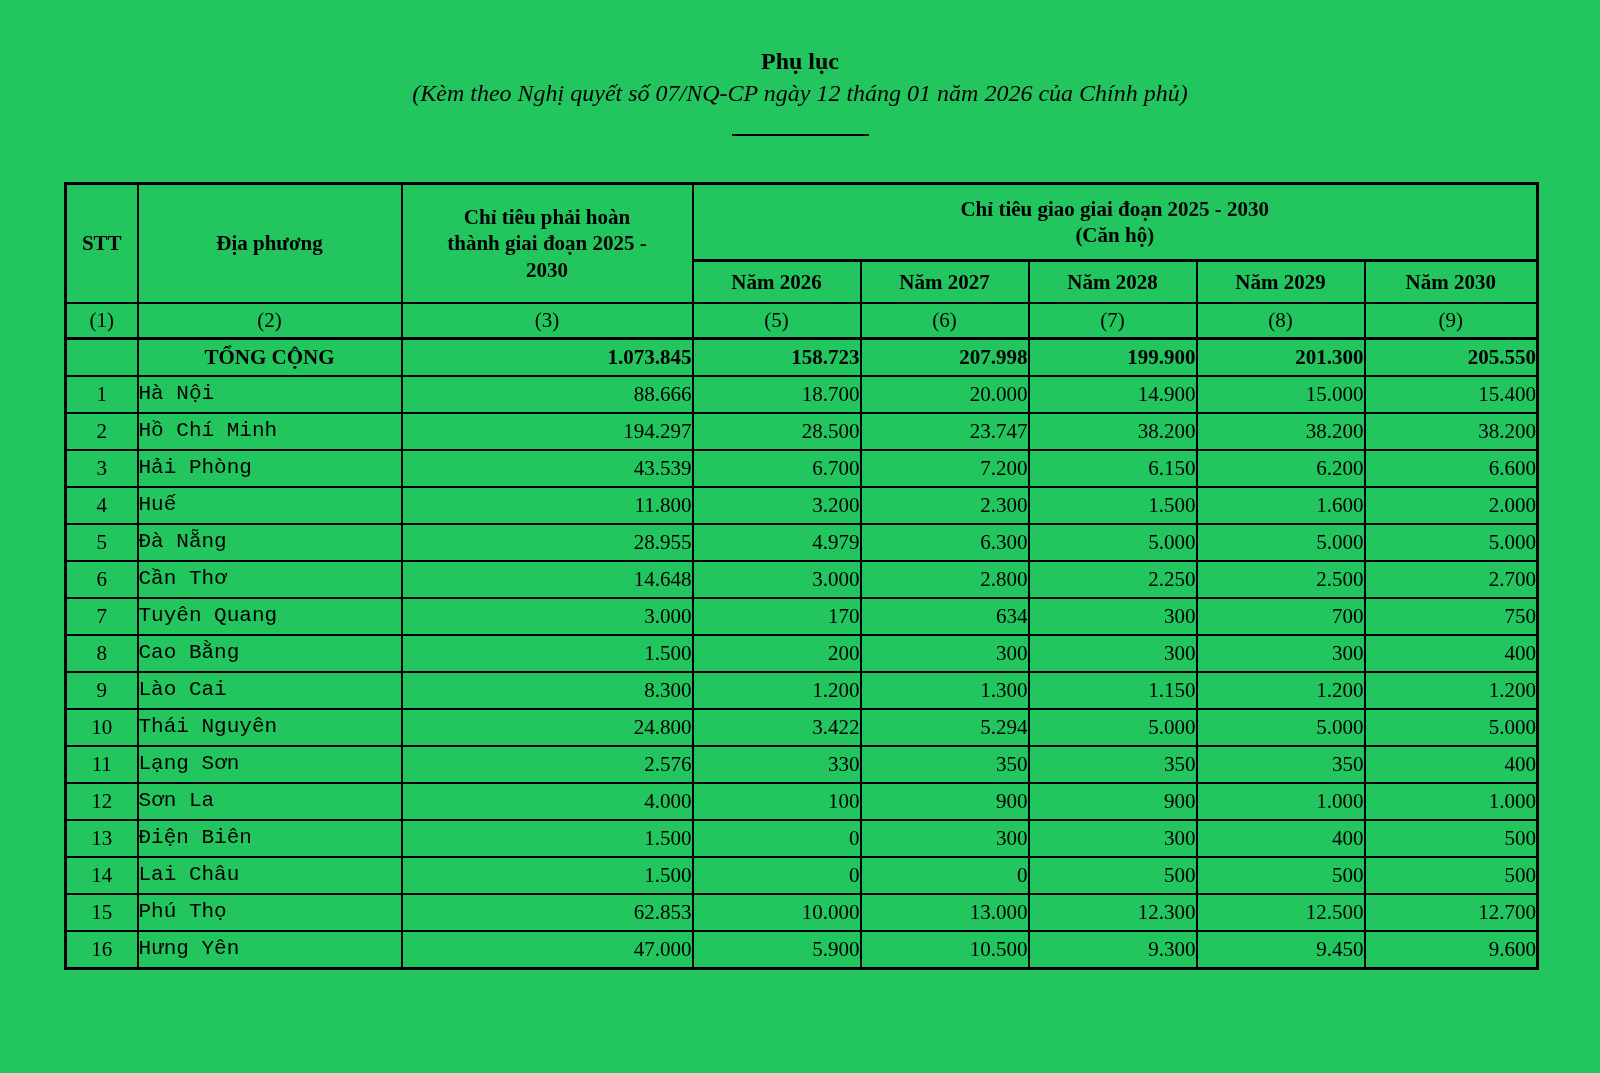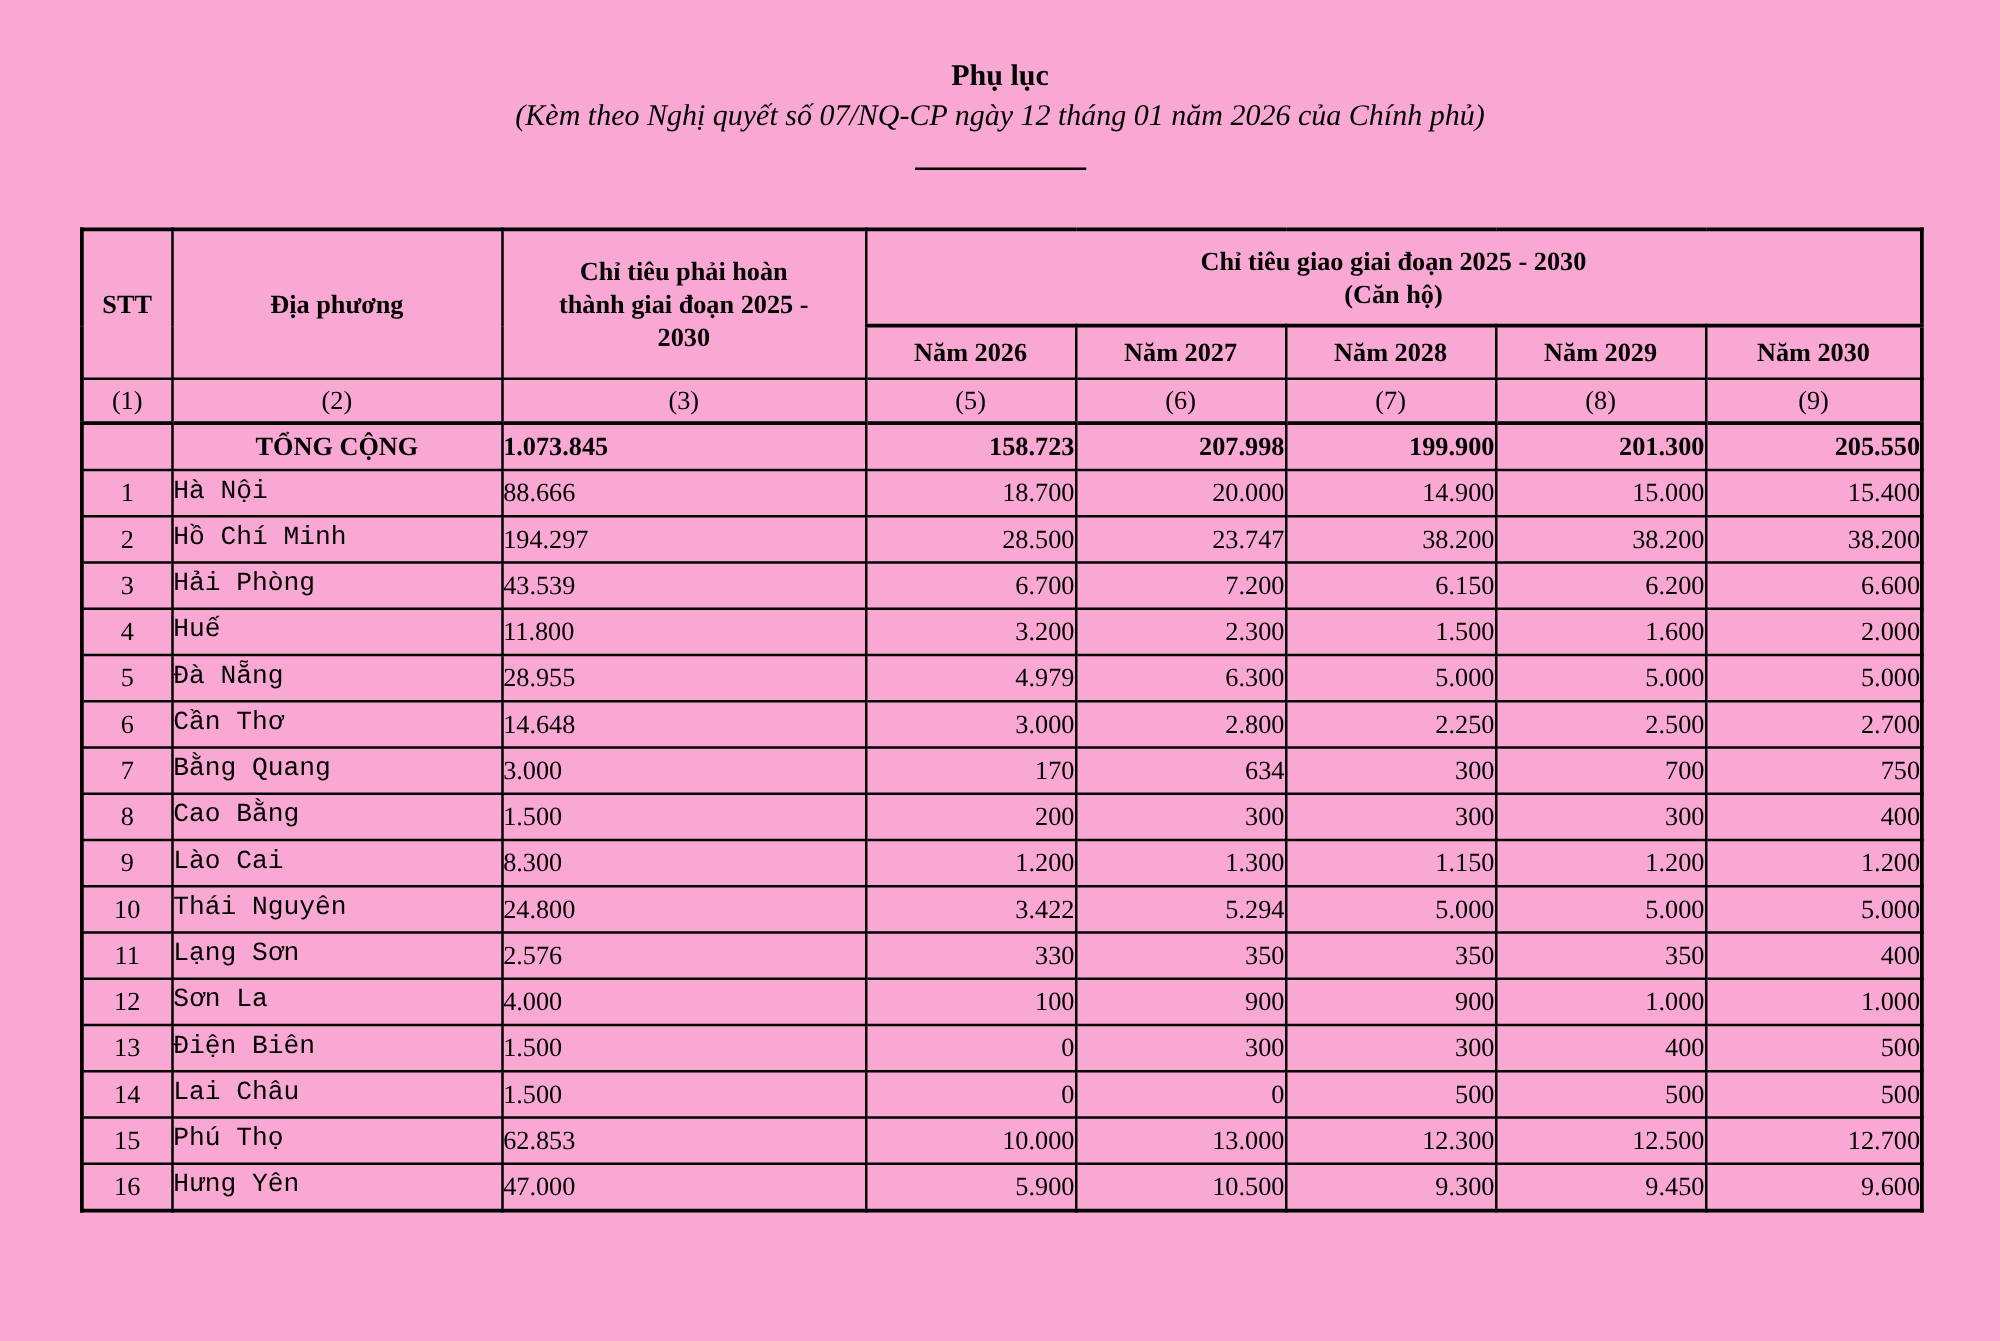--- a/index.html
+++ b/index.html
@@ -6,21 +6,21 @@
     margin: 0;
     padding: 0;
     background: #ffffff;
     color: #000000;
     font-family: "Liberation Serif", "DejaVu Serif", serif;
   }
   .page {
     position: relative;
     width: 1600px;
     height: 1073px;
-    background: #f9a8d4;
+    background: #22c55e;
     overflow: hidden;
   }
   .content {
     width: 1472px;
     margin-left: 64px;
   }
   .doc-header {
     text-align: center;
     padding-top: 46px;
   }
@@ -74,21 +74,21 @@
     text-align: center;
     border-bottom-width: 3px !important;
   }
   .total-row td {
     height: 35px;
     font-weight: bold;
   }
   tbody.data tr td { height: 35px; }
   .c-stt    { text-align: center; }
   .c-loc    { text-align: left; padding-left: 14px; font-family: Liberation Mono, monospace; }
-  .c-target { text-align: left; }
+  .c-target { text-align: right; }
   .c-num    { text-align: right; padding-right: 9px; }
 </style>
 </head>
 <body>
 
 <div class="page">
   <div class="content">
 
     <div class="doc-header">
       <div class="appendix-label">Phụ lục</div>
@@ -201,21 +201,21 @@
             <td class="c-loc">Cần Thơ</td>
             <td class="c-target">14.648</td>
             <td class="c-num">3.000</td>
             <td class="c-num">2.800</td>
             <td class="c-num">2.250</td>
             <td class="c-num">2.500</td>
             <td class="c-num">2.700</td>
           </tr>
           <tr>
             <td class="c-stt">7</td>
-            <td class="c-loc">Bằng Quang</td>
+            <td class="c-loc">Tuyên Quang</td>
             <td class="c-target">3.000</td>
             <td class="c-num">170</td>
             <td class="c-num">634</td>
             <td class="c-num">300</td>
             <td class="c-num">700</td>
             <td class="c-num">750</td>
           </tr>
           <tr>
             <td class="c-stt">8</td>
             <td class="c-loc">Cao Bằng</td>

